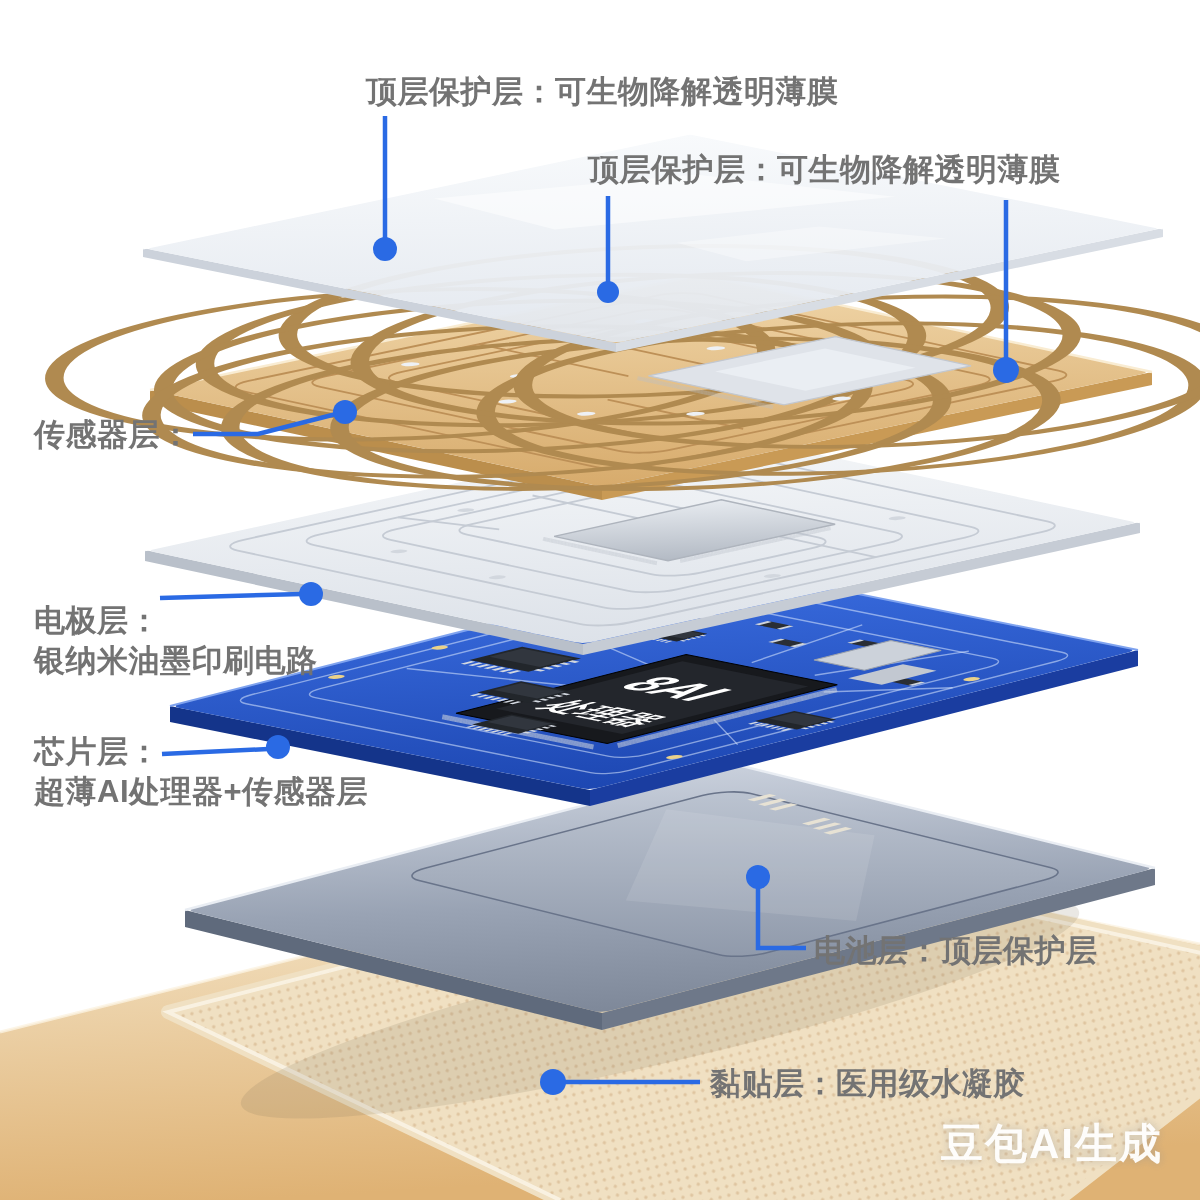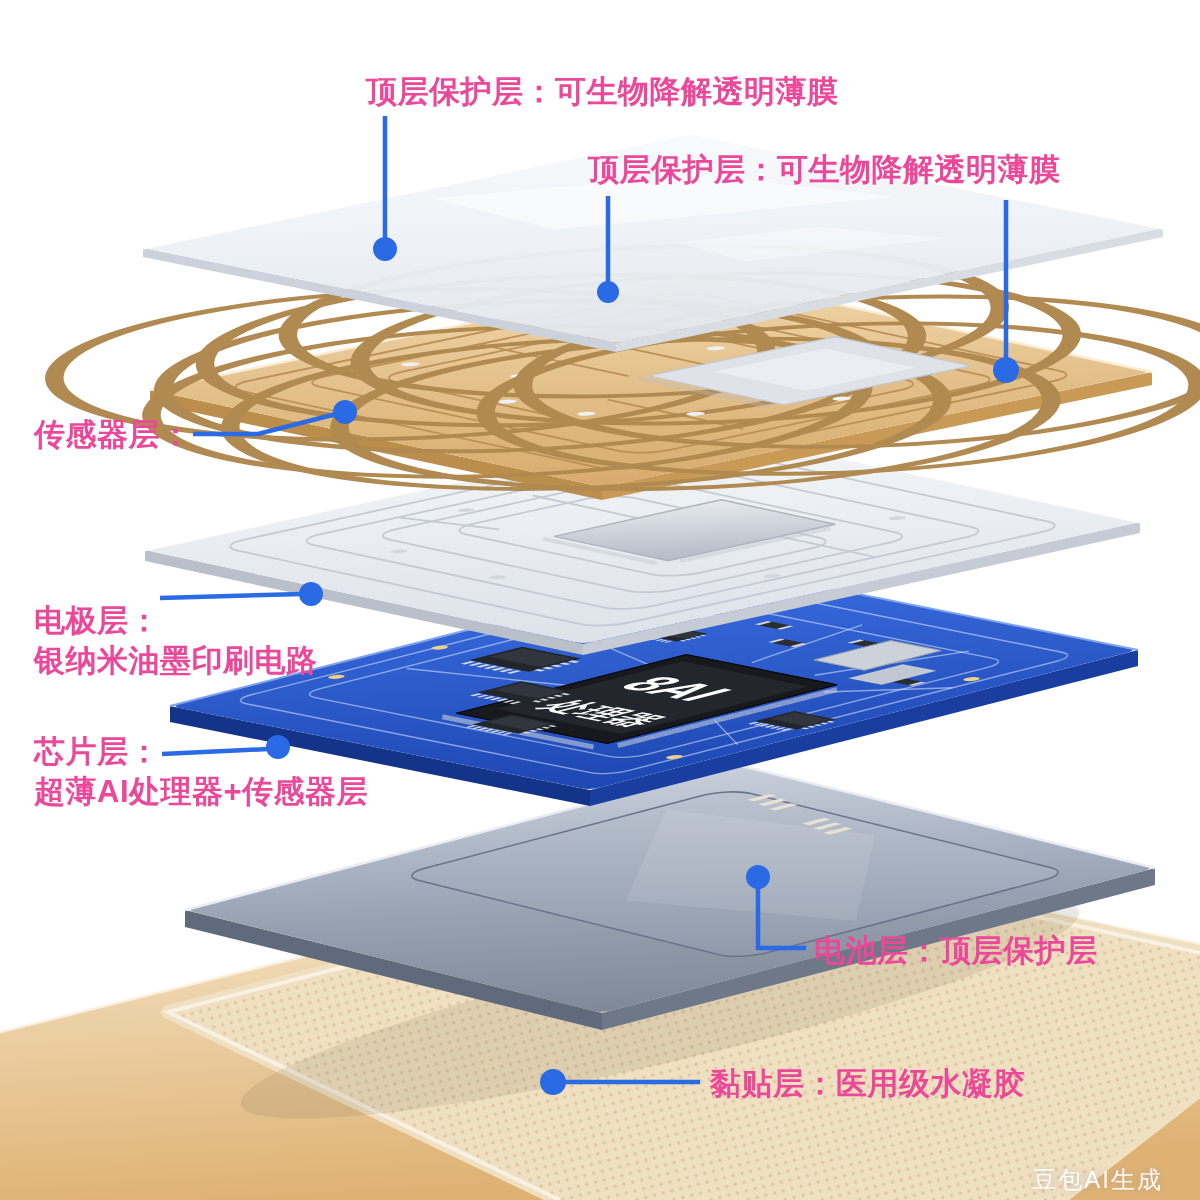--- a/index.html
+++ b/index.html
@@ -1,21 +1,21 @@
 <!DOCTYPE html>
 <html><head>
 <meta charset="utf-8">
 <style>
   html,body{margin:0;padding:0;background:#fff;}
   .stage{position:relative;width:1200px;height:1200px;background:#ffffff;overflow:hidden;
          font-family:"Liberation Sans","DejaVu Sans",sans-serif;}
   .stage svg{position:absolute;left:0;top:0;}
-  .lbl{position:absolute;font-weight:700;font-size:31px;line-height:40px;color:#ec4899;
+  .lbl{position:absolute;font-weight:700;font-size:31px;line-height:40px;color:#737373;
        letter-spacing:.5px;white-space:nowrap;}
-  .wm{position:absolute;top:1164px;right:37px;font-weight:400;font-size:24px;color:#ffffff;
+  .wm{position:absolute;top:1116px;right:37px;font-weight:700;font-size:42px;color:#ffffff;
       opacity:.95;text-shadow:0 0 9px rgba(150,150,150,.5);letter-spacing:2px;}
 </style>
 </head>
 <body>
 
 <div class="stage">
 
 <svg width="1200" height="1200" viewBox="0 0 1200 1200">
   <defs>
     <linearGradient id="gGlass" x1="0" y1="0" x2="1" y2="1">

